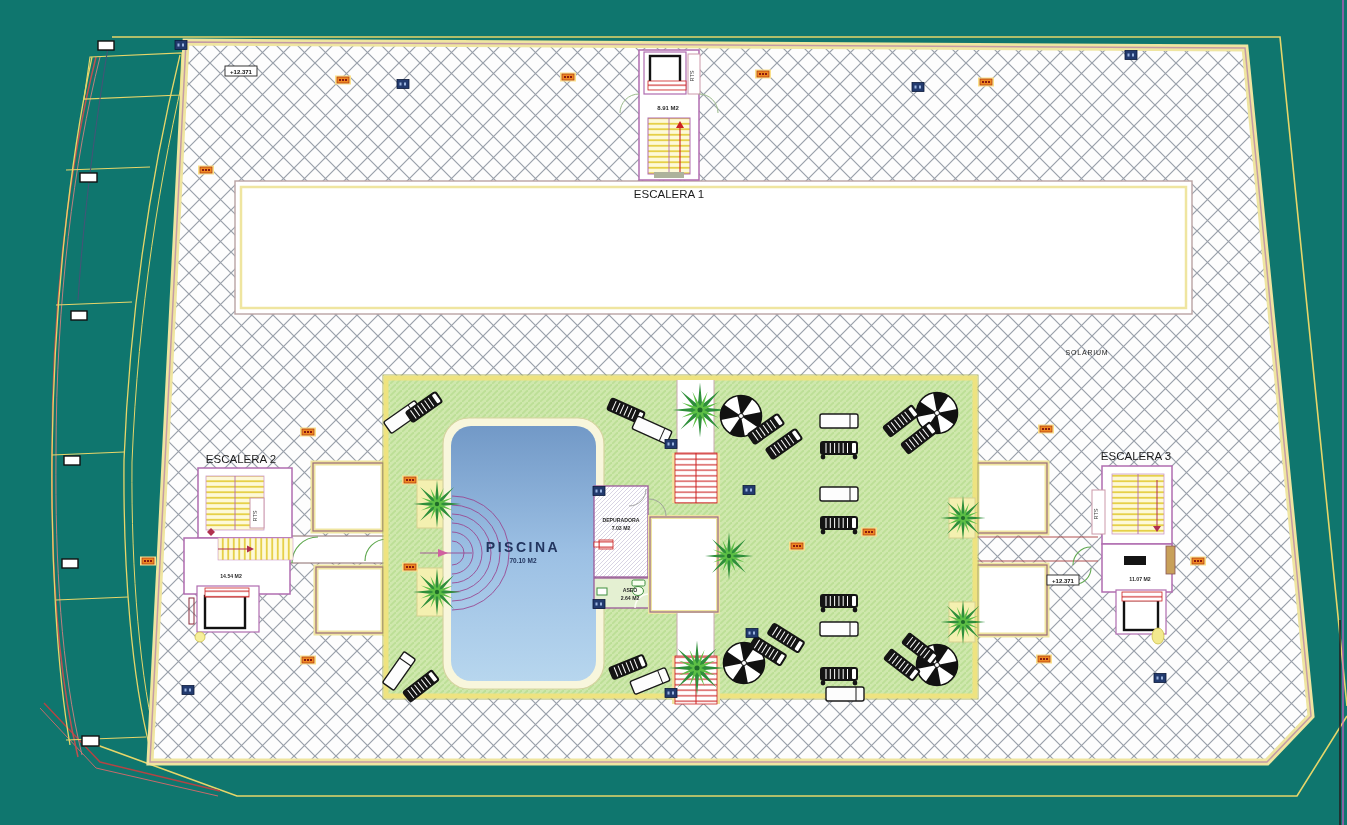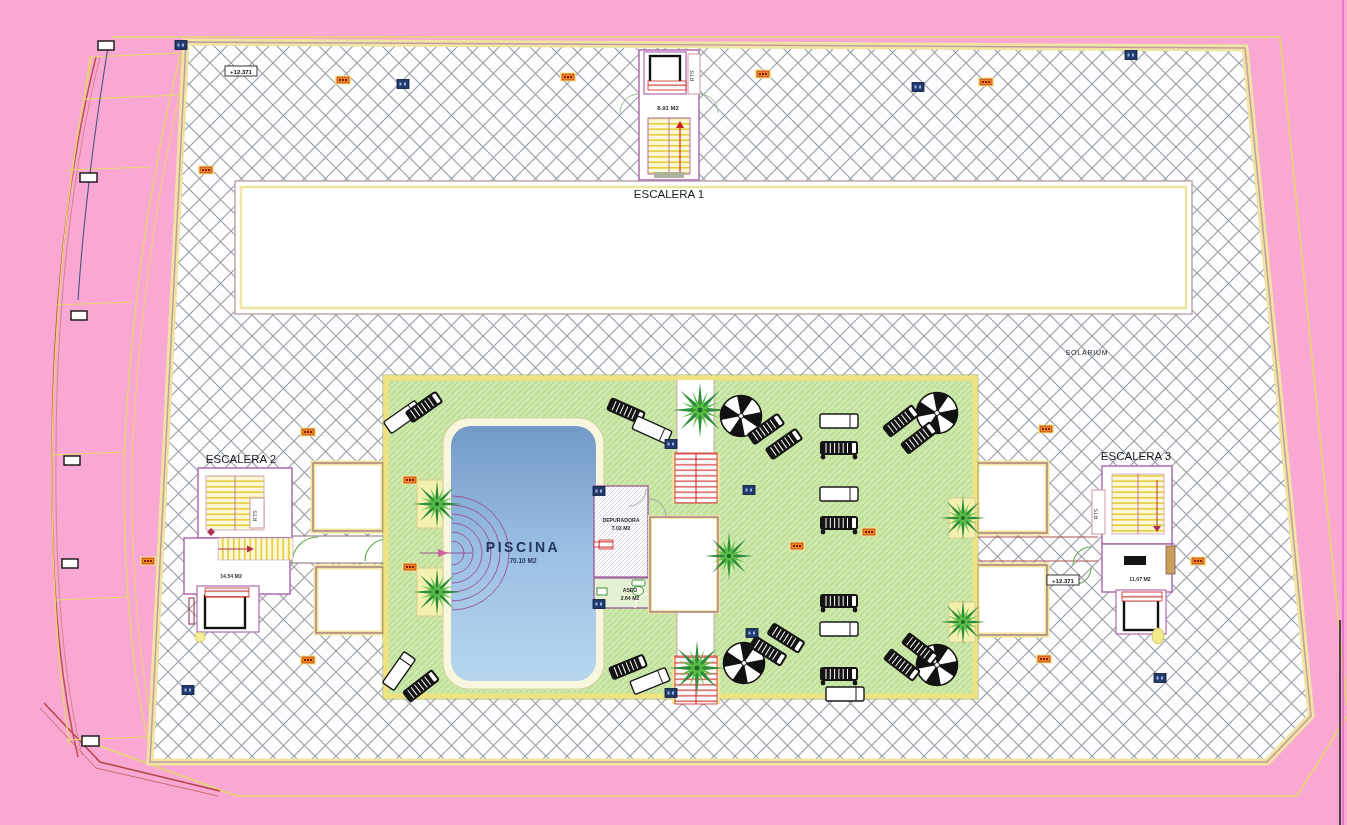--- a/index.html
+++ b/index.html
@@ -1,16 +1,16 @@
 <!DOCTYPE html>
 <html><head>
 <meta charset="utf-8">
 <style>
   html,body{margin:0;padding:0;background:#fff;}
-  #plan-wrap{position:relative;width:1347px;height:825px;background:#f9a8d4;overflow:hidden;}
+  #plan-wrap{position:relative;width:1347px;height:825px;background:#0f766e;overflow:hidden;}
   svg{display:block;}
   .t{font-family:"Liberation Sans",sans-serif;fill:#1c1c1c;}
   .mid{text-anchor:middle;}
   .big{font-size:11.5px;}
   .small{font-size:6px;font-weight:bold;fill:#2a2a2a;}
   .tiny{font-size:5.2px;font-weight:bold;fill:#2a2a2a;}
   .rts{font-size:5.6px;fill:#444;}
   .pool-t{font-size:14px;font-weight:bold;fill:#22355f;letter-spacing:2.5px;}
   .pool-a{font-size:6.5px;font-weight:bold;fill:#22355f;}
   .sol{font-size:7px;letter-spacing:.8px;fill:#222;}

